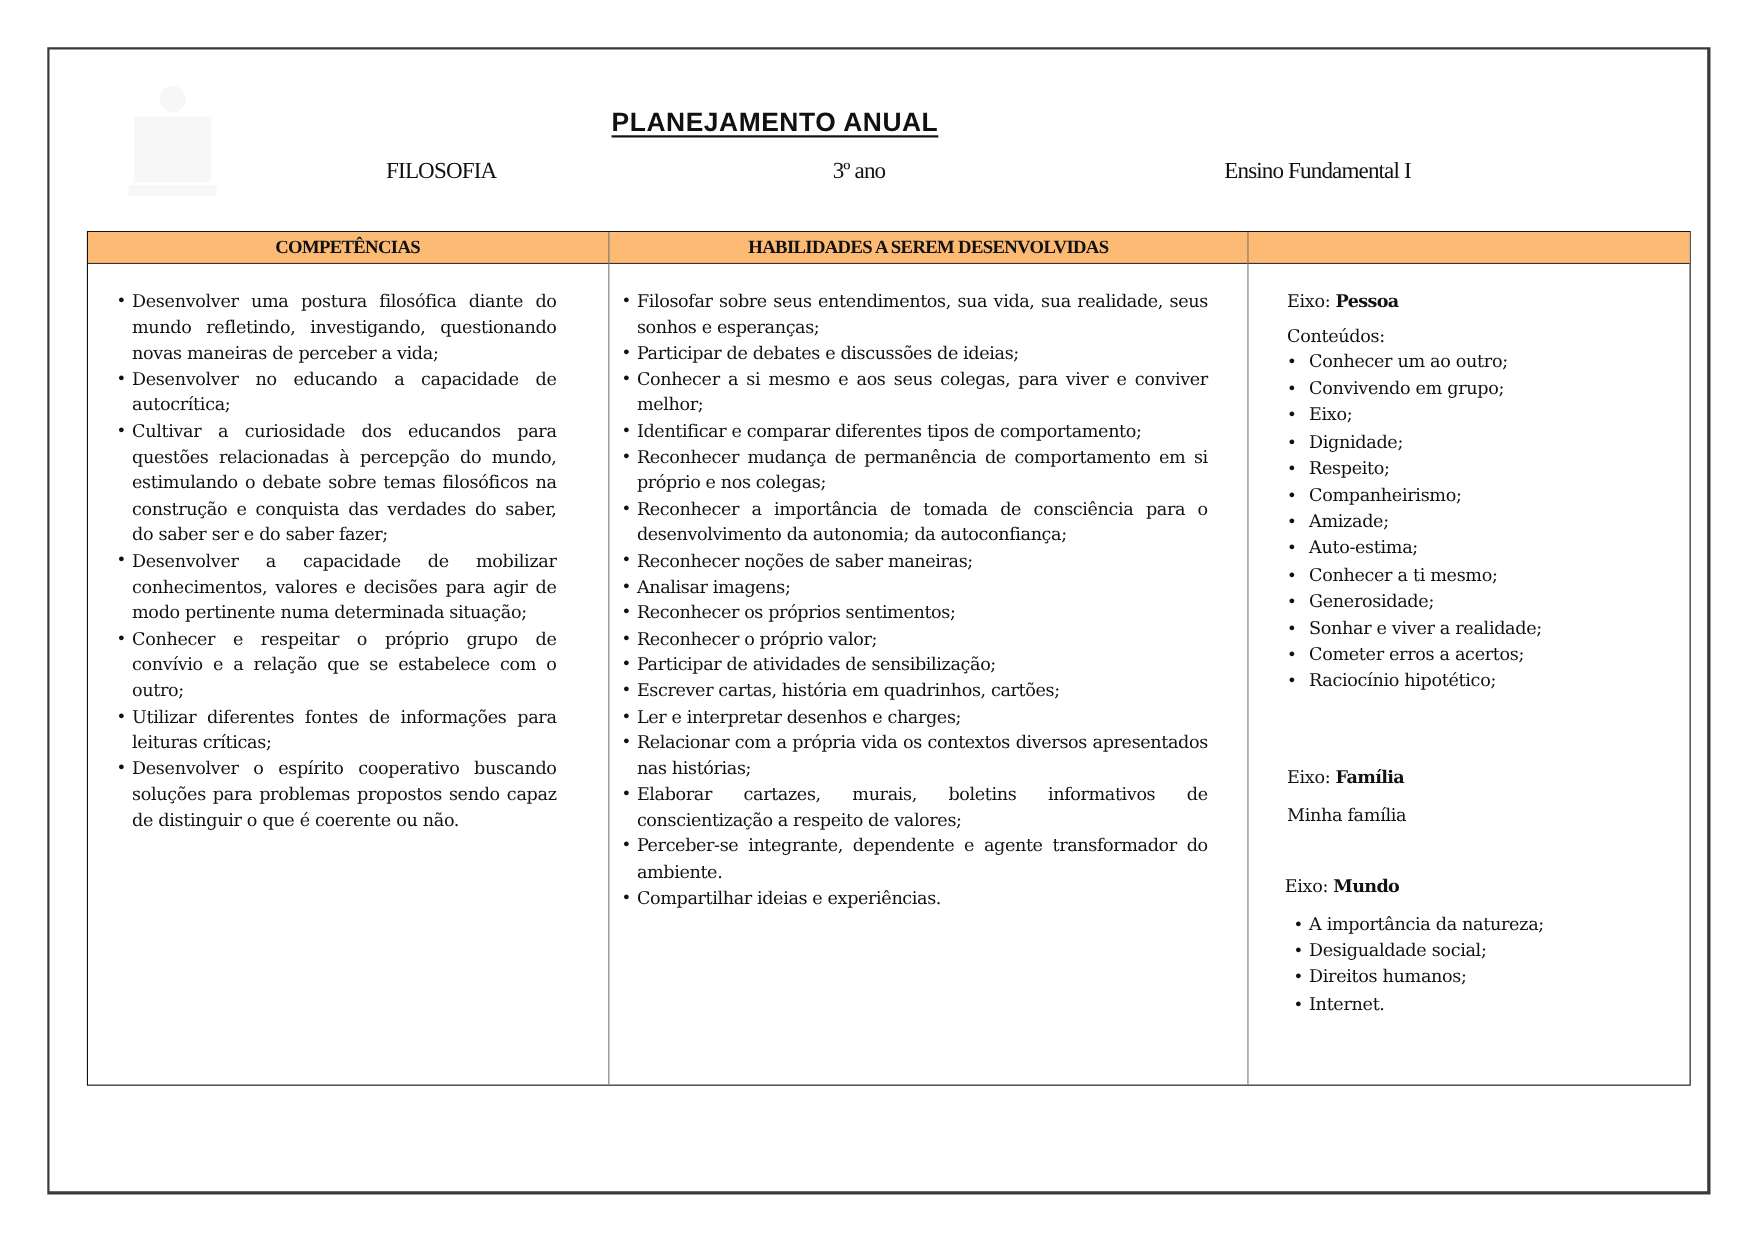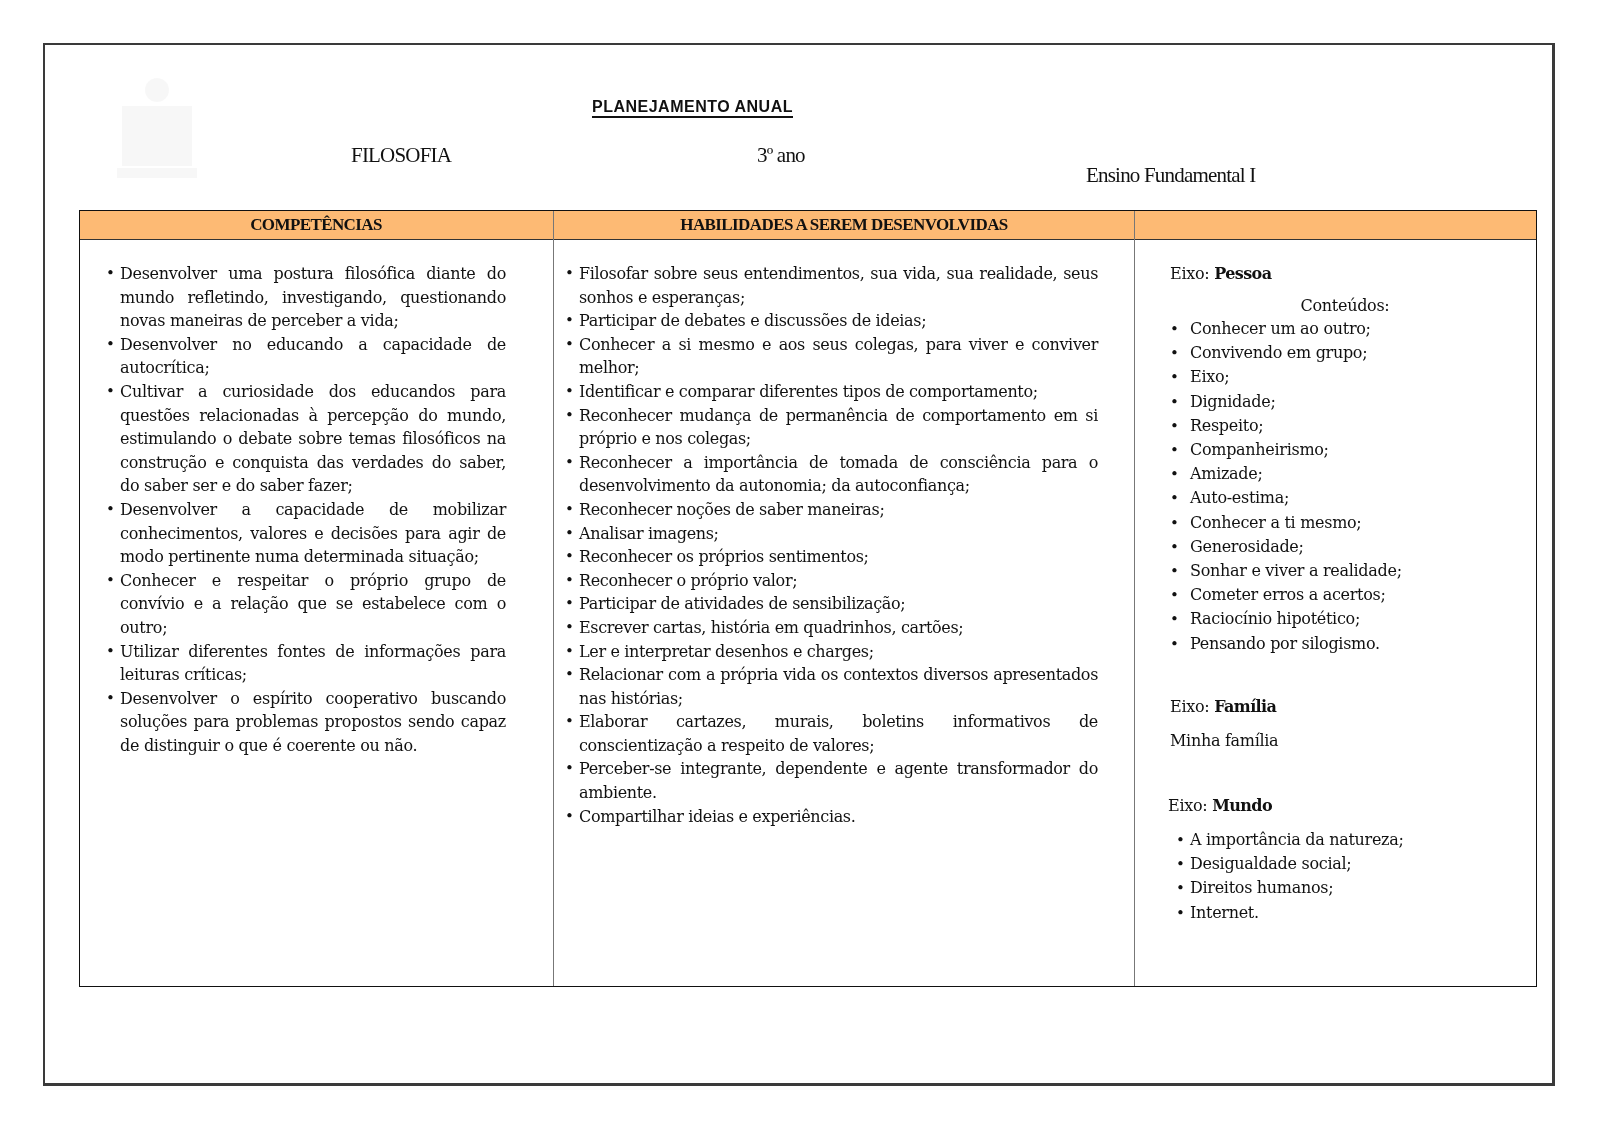--- a/index.html
+++ b/index.html
@@ -6,29 +6,29 @@
   body { width: 1600px; height: 1132px; position: relative; overflow: hidden;
          font-family: "DejaVu Serif", "Liberation Serif", serif; color: #111; }
 
   .frame { position: absolute; left: 43px; top: 43px; width: 1512px; height: 1043px;
            border: 2px solid #3a3a3a; border-right-width: 3px; border-bottom-width: 3px;
            box-sizing: border-box; background: #fff; }
 
   .logo { position: absolute; left: 112px; top: 72px; width: 90px; height: 110px; opacity: 0.06; }
 
   .title { position: absolute; left: 0; width: 1385px; top: 98px; text-align: center;
-           font-family: "Liberation Sans", sans-serif; font-weight: bold; font-size: 16px;
-           letter-spacing: 0.5px; }
+           font-family: "Liberation Sans", sans-serif; font-weight: bold; font-size: 24px;
+           letter-spacing: 0.5px; padding-left: 12px; }
   .title span { text-decoration: underline; text-underline-offset: 4px; text-decoration-thickness: 2px; }
 
   .meta { position: absolute; top: 143px; font-family: "Liberation Serif", serif;
           font-weight: normal; font-size: 21px; letter-spacing: -0.8px; }
   .meta.subject { left: 351px; }
   .meta.grade { left: 757px; }
-  .meta.level { left: 1086px; margin-top: 20px; }
+  .meta.level { left: 1113px; }
 
   .table { position: absolute; left: 79px; top: 210px; width: 1458px; height: 777px;
            border: 1.5px solid #111; box-sizing: border-box; }
   .thead { position: absolute; left: 0; top: 0; right: 0; height: 28px; background: #fdba74;
            border-bottom: 1.5px solid #333; }
   .th { position: absolute; top: 0; height: 28px; line-height: 27px; text-align: center;
         font-family: "Liberation Serif", serif; font-weight: bold; font-size: 17px; letter-spacing: -0.6px; }
   .th.c1 { left: 0; width: 472px; }
   .th.c2 { left: 474px; width: 580px; }
   .th.c3 { left: 1056px; width: 400px; }
@@ -41,21 +41,21 @@
   ul.bullets li { position: relative; padding-left: 14px; font-size: 16px; line-height: 23.6px;
                   text-align: justify; }
   ul.bullets li::before { content: "•"; position: absolute; left: 0; top: 0; font-size: 15px; }
 
   .col1 { position: absolute; left: 26px; top: 51px; width: 400px; letter-spacing: -0.3px; }
   .col2 { position: absolute; left: 485px; top: 51px; width: 533px; letter-spacing: -0.35px; }
 
   .col3 { position: absolute; left: 1090px; top: 51px; width: 350px; font-size: 16px; letter-spacing: -0.3px; }
   .axis { line-height: 23px; }
   .axis b { font-weight: bold; letter-spacing: -0.6px; }
-  .col3 .label { margin-top: 9px; line-height: 23px; text-align: center; }
+  .col3 .label { margin-top: 9px; line-height: 23px; }
   .col3 ul.bullets li { padding-left: 20px; line-height: 24.2px; }
   .col3 ul.world li { padding-left: 14px; margin-left: 6px; line-height: 24.2px; }
   .axis-familia { position: absolute; top: 433px; left: 0; }
   .familia-text { position: absolute; top: 467px; left: 0; line-height: 23px; }
   .axis-mundo { position: absolute; top: 532px; left: -2px; }
   .mundo-list { position: absolute; top: 566px; left: 0; width: 350px; }
 </style>
 </head>
 <body>
 
@@ -123,21 +123,20 @@
       <li>Dignidade;</li>
       <li>Respeito;</li>
       <li>Companheirismo;</li>
       <li>Amizade;</li>
       <li>Auto-estima;</li>
       <li>Conhecer a ti mesmo;</li>
       <li>Generosidade;</li>
       <li>Sonhar e viver a realidade;</li>
       <li>Cometer erros a acertos;</li>
       <li>Raciocínio hipotético;</li>
-      <li>Pensando por silogismo.</li>
     </ul>
 
     <div class="axis axis-familia">
       <span>Eixo:</span>
       <b>Família</b>
     </div>
     <div class="familia-text">Minha família</div>
 
     <div class="axis axis-mundo">
       <span>Eixo:</span>

